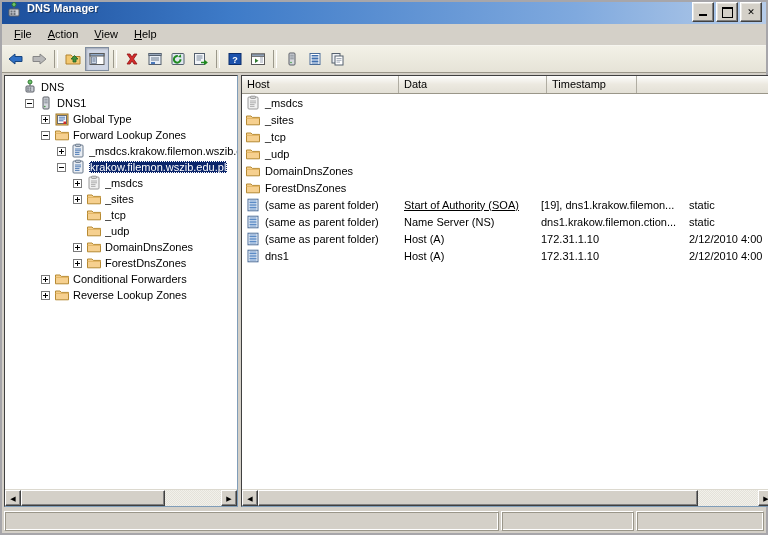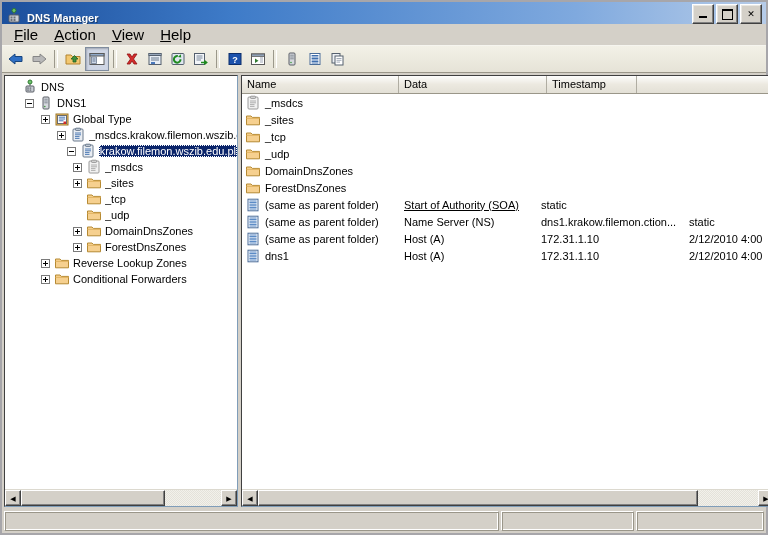--- a/index.html
+++ b/index.html
@@ -20,21 +20,21 @@
     background: #d4d0c8;
     display: flex;
     flex-direction: column;
   }
   
   .titlebar {
     height: 22px;
     background: linear-gradient(to bottom, #0a246a 0%, #2b5fb8 45%, #4d87d6 70%, #8fb4e8 100%);
     background: linear-gradient(to right, #1c4f9c 0%, #3e7bc8 30%, #7fa9de 75%, #b6cce9 100%);
     display: flex;
-    align-items: flex-end;
+    align-items: flex-start;
     padding: 0 2px 0 4px;
     flex: 0 0 auto;
     position: relative;
   }
   .title-icon {
     width: 16px; height: 16px;
     margin-right: 5px;
     position: relative;
     flex: 0 0 auto;
   }
@@ -68,21 +68,21 @@
     height: 20px;
     background: #d4d0c8;
     display: flex;
     align-items: center;
     padding-left: 4px;
     border-bottom: 1px solid #d4d0c8;
     flex: 0 0 auto;
   }
   .menu-item {
     padding: 2px 8px;
-    font-size: 15px;
+    font-size: 11px;
     color: #000;
     cursor: default;
     white-space: nowrap;
   }
   .menu-item u { text-decoration: underline; }
   
   .toolbar {
     height: 26px;
     background: #ece9d8;
     background: linear-gradient(to bottom,#f3f1e7 0%, #e6e3d7 100%);
@@ -434,32 +434,42 @@
               <span class="ticon">
                 <svg xmlns="http://www.w3.org/2000/svg" width="16" height="16" viewBox="0 0 16 16">
                   <rect x="2" y="3" width="12" height="11" fill="#f3c870" stroke="#9c7526"></rect>
                   <rect x="3.5" y="4.5" width="9" height="8" fill="#ffffff" stroke="#6b6b6b"></rect>
                   <path d="M4.8 6.2 L11.2 6.2 M4.8 8 L11.2 8 M4.8 9.8 L9.5 9.8" stroke="#2f63ad" stroke-width="0.9"></path>
                   <path d="M9.5 10.5 L12 10.5 L12 13 L9.5 13 Z" fill="#d42b2b"></path>
                 </svg>
               </span>
               <span class="tlabel">Global Type</span>
             </div>
+            <div class="trow" style="padding-left: 34px;">
+              <span class="twist"></span>
+              <span class="ticon">
+                <svg xmlns="http://www.w3.org/2000/svg" width="16" height="16" viewBox="0 0 16 16">
+                  <path d="M1.5 4 L6 4 L7.3 5.4 L14.5 5.4 L14.5 12.8 L1.5 12.8 Z" fill="#f6d08f" stroke="#b68a33" stroke-linejoin="round"></path>
+                  <path d="M1.5 6.4 L14.5 6.4" stroke="#e2b463"></path>
+                </svg>
+              </span>
+              <span class="tlabel">Forward Lookup Zones</span>
+            </div>
             <div class="trow" style="padding-left: 50px;">
               <span class="twist plus"></span>
               <span class="ticon">
                 <svg xmlns="http://www.w3.org/2000/svg" width="16" height="16" viewBox="0 0 16 16">
                   <rect x="3" y="2" width="10" height="12" rx="1" fill="#e9edf3" stroke="#6b7a8d"></rect>
                   <rect x="5.5" y="1.2" width="5" height="2.2" rx="0.6" fill="#c7d0dc" stroke="#6b7a8d"></rect>
                   <path d="M5 6 L11 6 M5 7.8 L11 7.8 M5 9.6 L9.5 9.6 M5 11.4 L9.5 11.4" stroke="#3f6fae" stroke-width="0.9"></path>
                 </svg>
               </span>
               <span class="tlabel">_msdcs.krakow.filemon.wszib.e</span>
             </div>
-            <div class="trow selected" style="padding-left: 50px; justify-content: flex-end;">
+            <div class="trow selected" style="padding-left: 50px;">
               <span class="twist"></span>
               <span class="ticon">
                 <svg xmlns="http://www.w3.org/2000/svg" width="16" height="16" viewBox="0 0 16 16">
                   <rect x="3" y="2" width="10" height="12" rx="1" fill="#e9edf3" stroke="#6b7a8d"></rect>
                   <rect x="5.5" y="1.2" width="5" height="2.2" rx="0.6" fill="#c7d0dc" stroke="#6b7a8d"></rect>
                   <path d="M5 6 L11 6 M5 7.8 L11 7.8 M5 9.6 L9.5 9.6 M5 11.4 L9.5 11.4" stroke="#3f6fae" stroke-width="0.9"></path>
                 </svg>
               </span>
               <span class="tlabel">krakow.filemon.wszib.edu.pl</span>
             </div>
@@ -525,46 +535,46 @@
               <span class="tlabel">ForestDnsZones</span>
             </div>
             <div class="trow" style="padding-left: 34px;">
               <span class="twist plus"></span>
               <span class="ticon">
                 <svg xmlns="http://www.w3.org/2000/svg" width="16" height="16" viewBox="0 0 16 16">
                   <path d="M1.5 4 L6 4 L7.3 5.4 L14.5 5.4 L14.5 12.8 L1.5 12.8 Z" fill="#f6d08f" stroke="#b68a33" stroke-linejoin="round"></path>
                   <path d="M1.5 6.4 L14.5 6.4" stroke="#e2b463"></path>
                 </svg>
               </span>
-              <span class="tlabel">Reverse Lookup Zones</span>
+              <span class="tlabel">Conditional Forwarders</span>
             </div>
             <div class="trow" style="padding-left: 34px;">
               <span class="twist plus"></span>
               <span class="ticon">
                 <svg xmlns="http://www.w3.org/2000/svg" width="16" height="16" viewBox="0 0 16 16">
                   <path d="M1.5 4 L6 4 L7.3 5.4 L14.5 5.4 L14.5 12.8 L1.5 12.8 Z" fill="#f6d08f" stroke="#b68a33" stroke-linejoin="round"></path>
                   <path d="M1.5 6.4 L14.5 6.4" stroke="#e2b463"></path>
                 </svg>
               </span>
-              <span class="tlabel">Conditional Forwarders</span>
+              <span class="tlabel">Reverse Lookup Zones</span>
             </div>
           </div>
       </div>
       <div class="hscroll">
         <div class="sb-arrow">◀</div>
         <div class="sb-track">
           <div class="sb-thumb" style="left:0; width:72%;"></div>
         </div>
         <div class="sb-arrow">▶</div>
       </div>
     </div>
 
     <div class="pane list-pane">
       <div class="lv-head" id="lv-head">
-          <div class="lv-th" style="width: 157px; flex: 0 0 157px;">Name</div>
+          <div class="lv-th" style="width: 157px; flex: 0 0 157px;">Host</div>
           <div class="lv-th" style="width: 148px; flex: 0 0 148px;">Data</div>
           <div class="lv-th" style="width: 90px; flex: 0 0 90px;">Timestamp</div>
         </div>
       <div class="lv-body">
         <div id="lv-rows">
             <div class="lv-row">
               <div class="lv-cell name" style="width: 157px; flex: 0 0 157px;">
                 <span class="licon">
                   <svg xmlns="http://www.w3.org/2000/svg" width="16" height="16" viewBox="0 0 16 16">
                     <rect x="3" y="2" width="10" height="12" rx="1" fill="#f1f1f1" stroke="#9a9a9a"></rect>
@@ -652,20 +662,21 @@
               <div class="lv-cell name" style="width: 157px; flex: 0 0 157px;">
                 <span class="licon">
                   <svg xmlns="http://www.w3.org/2000/svg" width="16" height="16" viewBox="0 0 16 16">
                     <rect x="3" y="2.2" width="10" height="11.6" fill="#ffffff" stroke="#4a6d99"></rect>
                     <path d="M4.4 4 L11.6 4 M4.4 5.6 L11.6 5.6 M4.4 7.2 L11.6 7.2 M4.4 8.8 L11.6 8.8 M4.4 10.4 L11.6 10.4 M4.4 12 L11.6 12" stroke="#4a7fc0" stroke-width="1"></path>
                   </svg>
                 </span>
                 <span>(same as parent folder)</span>
               </div>
               <div class="lv-cell" style="width: 137px; flex: 0 0 137px; text-decoration: underline;">Start of Authority (SOA)</div>
+              <div class="lv-cell" style="width: 148px; flex: 0 0 148px;">[19], dns1.krakow.filemon...</div>
               <div class="lv-cell" style="width: 90px; flex: 0 0 90px;">static</div>
             </div>
             <div class="lv-row">
               <div class="lv-cell name" style="width: 157px; flex: 0 0 157px;">
                 <span class="licon">
                   <svg xmlns="http://www.w3.org/2000/svg" width="16" height="16" viewBox="0 0 16 16">
                     <rect x="3" y="2.2" width="10" height="11.6" fill="#ffffff" stroke="#4a6d99"></rect>
                     <path d="M4.4 4 L11.6 4 M4.4 5.6 L11.6 5.6 M4.4 7.2 L11.6 7.2 M4.4 8.8 L11.6 8.8 M4.4 10.4 L11.6 10.4 M4.4 12 L11.6 12" stroke="#4a7fc0" stroke-width="1"></path>
                   </svg>
                 </span>

